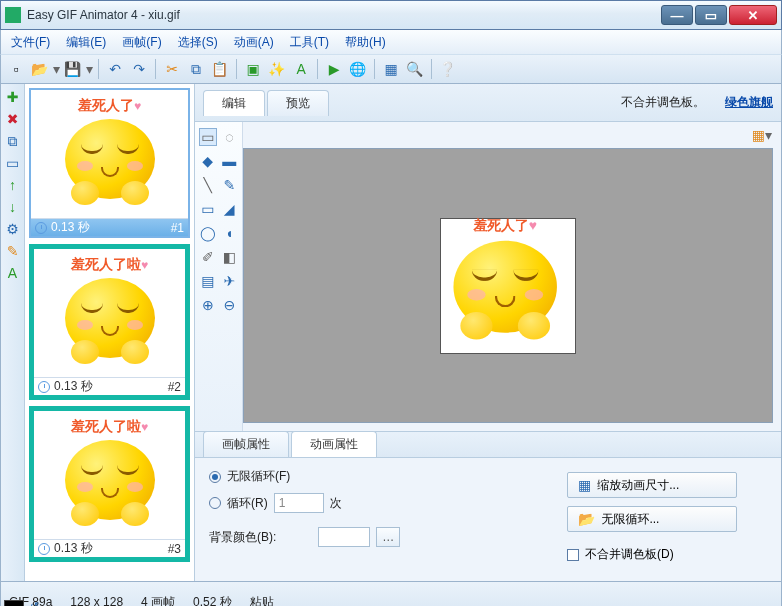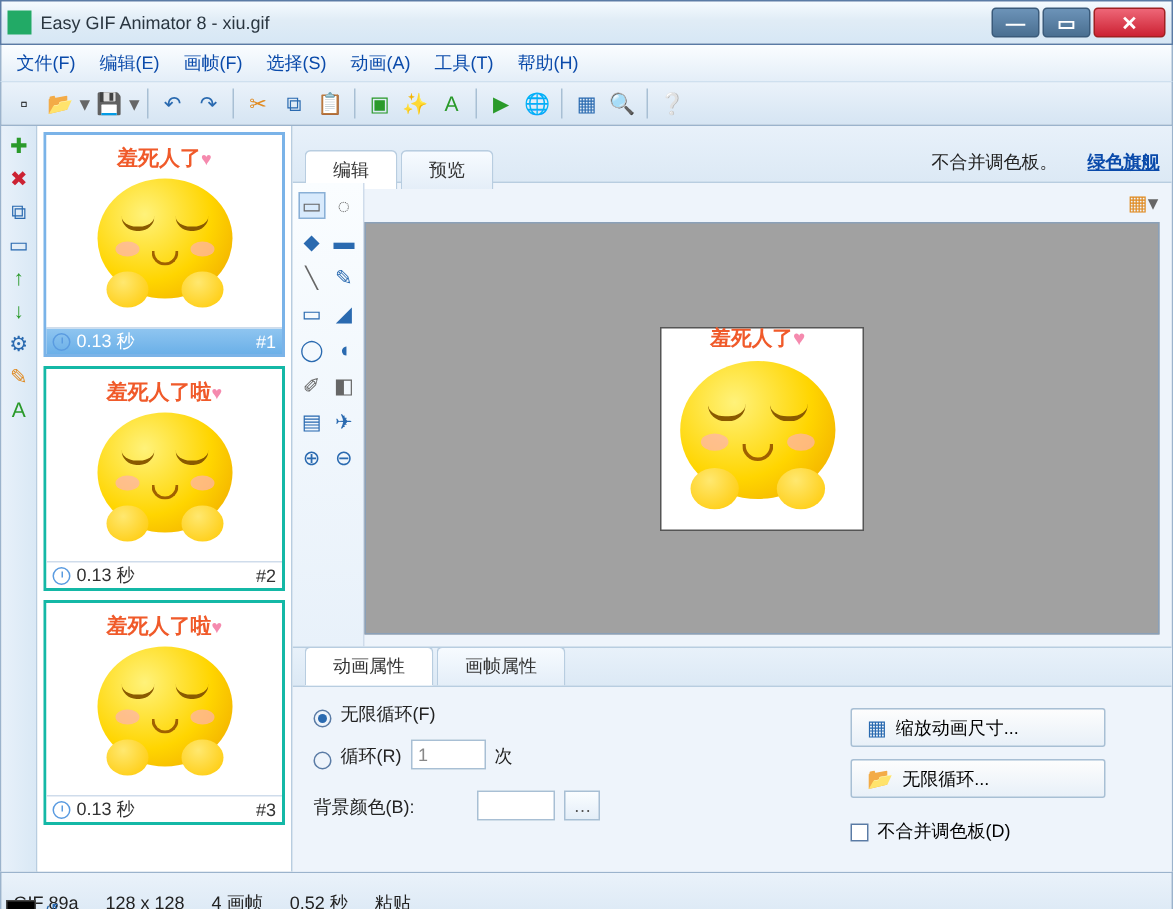--- a/index.html
+++ b/index.html
@@ -26,21 +26,21 @@
 
 .main { display: flex; height: 497px; border-left: 1px solid #9bb3cc; border-right: 1px solid #9bb3cc; }
 
 
 .vtoolbar { width: 24px; background: linear-gradient(90deg,#e8f1fa,#d9e8f5); border-right: 1px solid #b8cde0; display: flex; flex-direction: column; align-items: center; padding-top: 4px; gap: 4px; }
 .vtbtn { width: 18px; height: 18px; display:flex;align-items:center;justify-content:center; }
 
 
 .frames-panel { width: 170px; background: #fff; border-right: 1px solid #b8cde0; overflow-y: auto; position: relative; }
 .frames-inner { padding: 4px; }
-.frame-thumb { border: 2px solid #14b8a6; margin-bottom: 6px; background: #fff; }
+.frame-thumb { border: 5px solid #14b8a6; margin-bottom: 6px; background: #fff; }
 .frame-thumb.selected { border: 2px solid #7ab3e8; }
 .thumb-img { height: 128px; display: flex; align-items: center; justify-content: center; position: relative; background:#fff; }
 .thumb-footer { height: 18px; background: #fff; border-top: 1px solid #cfdceb; display: flex; align-items: center; padding: 0 4px; color: #333; }
 .frame-thumb.selected .thumb-footer { background: linear-gradient(#8fc5f0,#6bb0e8); color: #fff; }
 .clock-ico { width: 12px; height: 12px; border: 1px solid #5a9be0; border-radius: 50%; margin-right: 4px; position: relative; }
 .clock-ico::after { content:""; position:absolute; left:5px; top:2px; width:1px; height:4px; background:#5a9be0; }
 .thumb-footer .dur { flex: 1; }
 .thumb-footer .idx { }
 
 
@@ -53,21 +53,21 @@
 .blush { position:absolute; width:16px; height:10px; background:#ffb0b0; border-radius:50%; opacity:.7; }
 .blush.l { left:12px; top:42px; } .blush.r { right:12px; top:42px; }
 .mouth { position:absolute; left:36px; top:48px; width:18px; height:10px; border:2px solid #a06000; border-top:none; border-radius:0 0 12px 12px; }
 .hand { position:absolute; bottom:-6px; width:28px; height:24px; background: radial-gradient(circle at 40% 30%, #ffe870, #ffc800); border-radius:50%; }
 .hand.l { left:6px; } .hand.r { right:6px; }
 
 
 .rightpane { flex: 1; display: flex; flex-direction: column; background: #eef4fb; }
 
 
-.tabrow { height: 38px; display: flex; align-items: flex-start; padding: 16px 8px; background: linear-gradient(#e8f1fa,#dce9f5); border-bottom: 1px solid #b8cde0; }
+.tabrow { height: 38px; display: flex; align-items: center; padding: 16px 8px; background: linear-gradient(#e8f1fa,#dce9f5); border-bottom: 1px solid #b8cde0; }
 .tab { padding: 4px 18px; border: 1px solid #b8cde0; border-bottom: none; border-radius: 4px 4px 0 0; background: linear-gradient(#f7fbff,#e4eef8); margin-right: 2px; color: #333; }
 .tab.active { background: #fff; font-weight: normal; }
 .tabrow .spacer { flex: 1; }
 .tabrow .msg { color: #222; margin-right: 20px; }
 .tabrow .link { color: #0a4aaa; font-weight: bold; text-decoration: underline; }
 
 
 .editor { flex: 1; display: flex; border-top: 0; }
 .tool-palette { width: 48px; background: linear-gradient(#fafdff,#e8f1fa); border-right: 1px solid #cfdceb; padding: 6px 4px; display: flex; flex-direction: column; gap: 6px; }
 .tool-row { display: flex; gap: 4px; }
@@ -80,21 +80,21 @@
 .swatch-area { position:absolute; left:4px; bottom:6px; width:44px; }
 .swatch1 { width:20px; height:20px; background:#000; border:1px solid #444; position:absolute; top:0; left:0;}
 .swap-ico { position:absolute; top:0; left:26px; color:#2a6ab0; font-size:11px;}
 
 
 .props-panel { height: 150px; border-top: 1px solid #b8cde0; background: #eef4fb; display:flex; flex-direction:column; }
 .props-tabs { height: 26px; display:flex; align-items:flex-end; padding:0 8px; background:linear-gradient(#e8f1fa,#dce9f5); border-bottom:1px solid #b8cde0;}
 .props-body { flex:1; padding:10px 14px; display:flex; }
 .props-left { flex:1; }
 .props-right { width:200px; display:flex; flex-direction:column; gap:8px; padding-top:4px;}
-.radio-row { display:flex; align-items:flex-end; gap:6px; margin-bottom:8px; color:#222;}
+.radio-row { display:flex; align-items:center; gap:6px; margin-bottom:8px; color:#222;}
 .radio { width:12px; height:12px; border:1px solid #5a7ba5; border-radius:50%; display:inline-flex; align-items:center; justify-content:center;}
 .radio.checked::after { content:""; width:6px; height:6px; background:#2a6ab0; border-radius:50%;}
 .spinbox { width:50px; height:20px; border:1px solid #a8bfd4; background:#fff; display:inline-flex; align-items:center; padding:0 4px; color:#888;}
 .colorbox { width:52px; height:20px; border:1px solid #a8bfd4; background:#fff; display:inline-block;}
 .smallbtn { width:24px; height:20px; border:1px solid #a8bfd4; background:linear-gradient(#fafdff,#e4eef8); display:inline-flex; align-items:center; justify-content:center; color:#555;}
 .bigbtn { height:26px; border:1px solid #a8bfd4; background:linear-gradient(#fdfdfd,#e8f0f8); display:flex; align-items:center; padding:0 10px; gap:6px; border-radius:2px; width:170px;}
 .chk-row { display:flex; align-items:center; gap:6px; margin-top:6px;}
 .chk { width:12px; height:12px; border:1px solid #5a7ba5; background:#fff;}
 
 
@@ -106,21 +106,21 @@
 .green{color:#2a9a2a;} .blue{color:#2a6ab0;} .red{color:#c23;} .orange{color:#e08a20;} .gray{color:#666;}
 
 
 .frames-panel::-webkit-scrollbar{width:16px;} 
 </style>
 </head>
 <body>
 
 <div class="titlebar">
   <div class="app-icon"></div>
-  <div class="title">Easy GIF Animator 8 - xiu.gif</div>
+  <div class="title">Easy GIF Animator 4 - xiu.gif</div>
   <div class="winbtns">
     <div class="winbtn min">—</div>
     <div class="winbtn max">▭</div>
     <div class="winbtn close">✕</div>
   </div>
 </div>
 
 <div class="menubar">
   <span class="menuitem">文件(F)</span>
   <span class="menuitem">编辑(E)</span>
@@ -394,22 +394,22 @@
                   <div class="hand r"></div>
               </div>
             </div>
           </div>
         </div>
       </div>
     </div>
 
     <div class="props-panel">
       <div class="props-tabs">
+        <div class="tab">画帧属性</div>
         <div class="tab active">动画属性</div>
-        <div class="tab">画帧属性</div>
       </div>
       <div class="props-body">
         <div class="props-left">
           <div class="radio-row">
             <span class="radio checked"></span>
             <span>无限循环(F)</span>
           </div>
           <div class="radio-row">
             <span class="radio"></span>
             <span>循环(R)</span>

